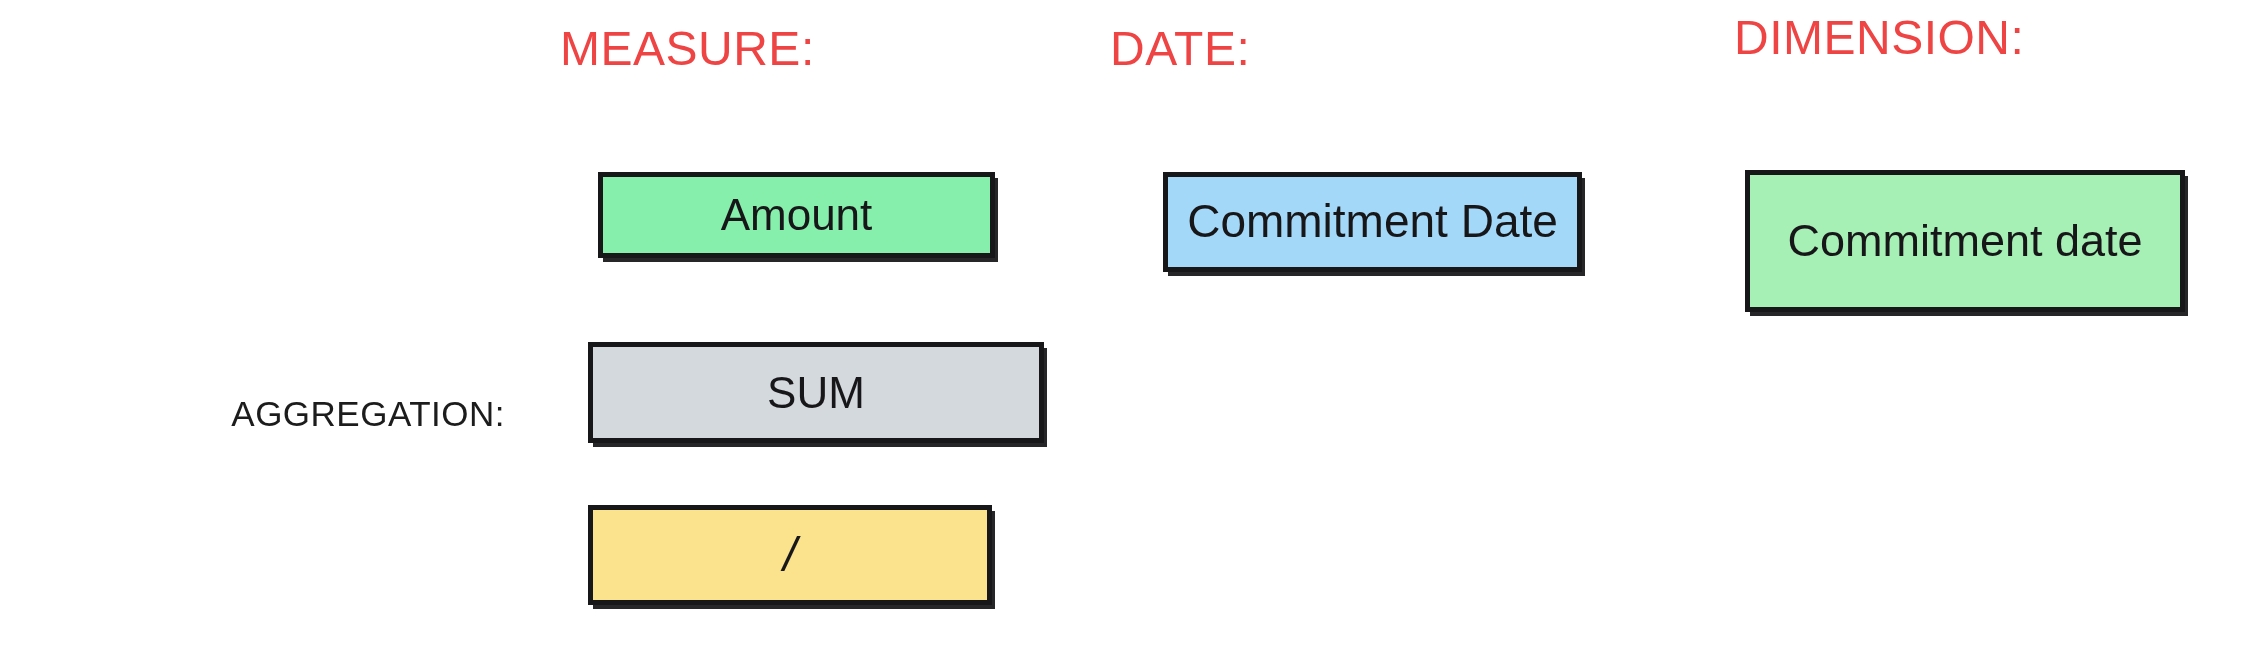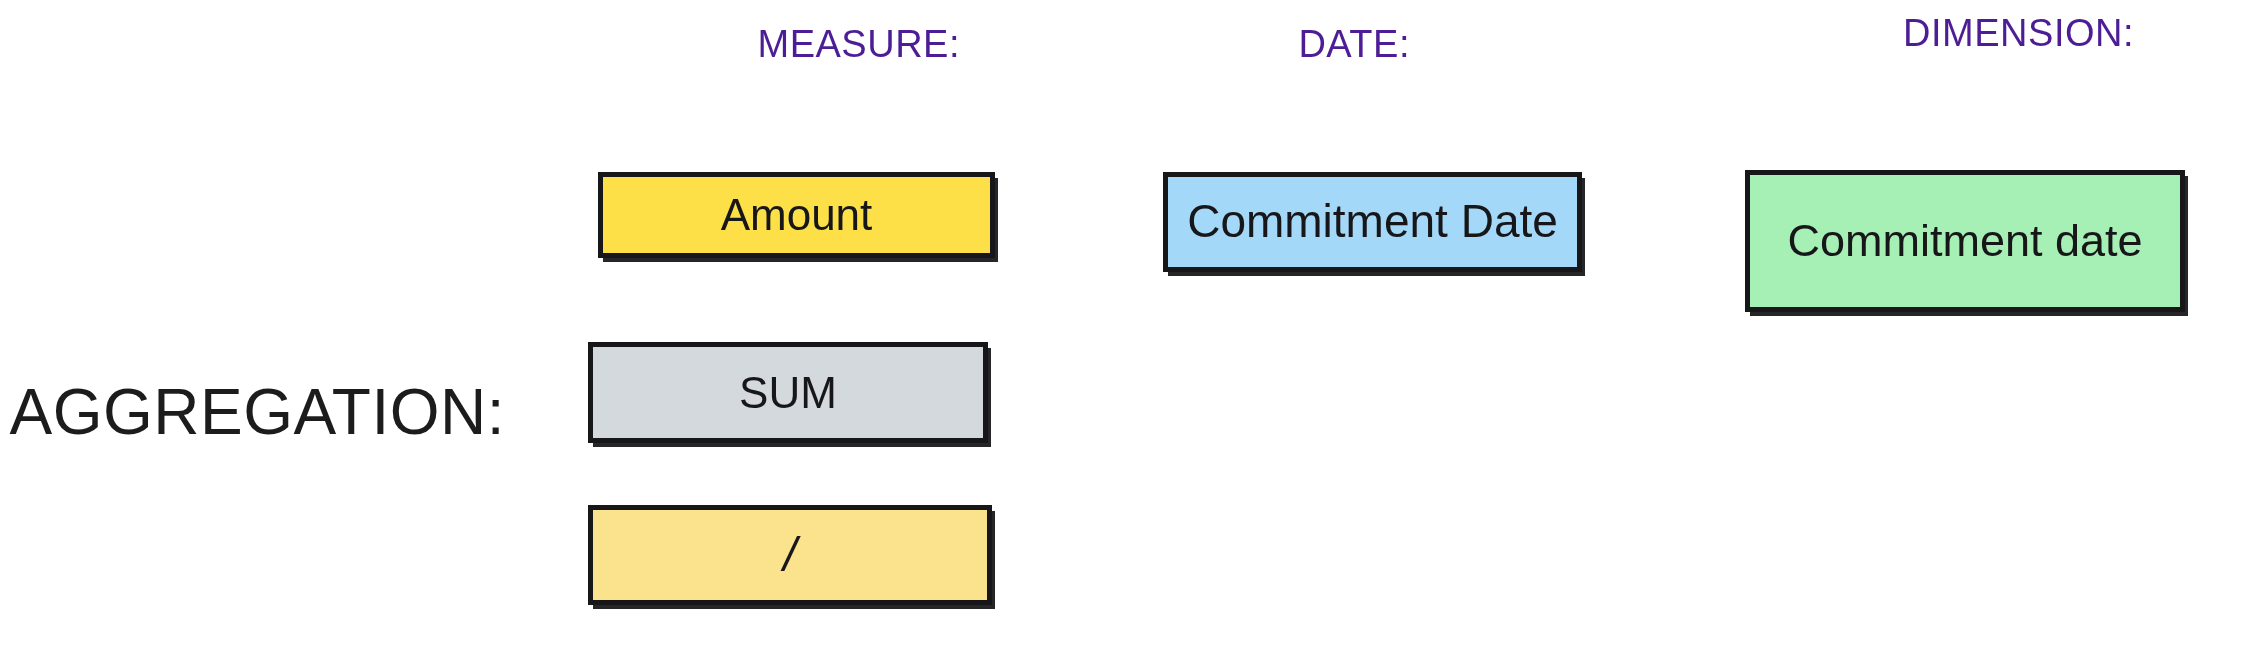--- a/index.html
+++ b/index.html
@@ -12,59 +12,60 @@
   }
   #canvas {
     position: relative;
     width: 2258px;
     height: 672px;
     background: #ffffff;
     overflow: hidden;
   }
   .hdr {
     position: absolute;
-    color: #4c1d95;
-    font-size: 38px;
+    color: #ef4444;
+    font-size: 48px;
+    line-height: 1;
+    font-weight: 400;
+    letter-spacing: 0.5px;
+    white-space: nowrap;
+    text-align: left;
+  }
+  .rowlabel {
+    position: absolute;
+    color: #1c1c1c;
+    font-size: 35px;
     line-height: 1;
     font-weight: 400;
     letter-spacing: 0.5px;
     white-space: nowrap;
     text-align: right;
-  }
-  .rowlabel {
-    position: absolute;
-    color: #1c1c1c;
-    font-size: 64px;
-    line-height: 1;
-    font-weight: 400;
-    letter-spacing: 0.5px;
-    white-space: nowrap;
-    text-align: right;
+    margin-top: 16px;
   }
   .box {
     position: absolute;
     box-sizing: border-box;
     border: 5px solid #17171a;
     display: flex;
     align-items: center;
     justify-content: center;
     color: #17171a;
     font-size: 44px;
     line-height: 1.12;
     text-align: center;
     box-shadow: 4px 5px 0 -1px rgba(20,20,22,0.92);
   }
   .box .txt { display: block; padding: 0 6px; }
 
-  #box-measure  { left: 598px;  top: 172px; width: 397px; height: 86px;  background: #fde047; }
+  #box-measure  { left: 598px;  top: 172px; width: 397px; height: 86px;  background: #86efac; }
   #box-date     { left: 1163px; top: 172px; width: 419px; height: 100px; background: #a4d8f8;
                   font-size: 46px; }
   #box-dimension{ left: 1745px; top: 170px; width: 440px; height: 142px; background: #a6efb5;
                   font-size: 45px; }
-  #box-aggregation { left: 588px; top: 342px; width: 400px; height: 101px; background: #d4d9de; }
+  #box-aggregation { left: 588px; top: 342px; width: 456px; height: 101px; background: #d4d9de; }
   #box-filters  { left: 588px;  top: 505px; width: 404px; height: 100px; background: #fbe38e;
                   font-size: 48px; font-style: italic; }
 
   #hdr-measure   { left: 560px;  top: 25px;  width: 400px; }
   #hdr-date      { left: 1110px; top: 25px;  width: 300px; }
   #hdr-dimension { left: 1734px; top: 14px;  width: 400px; }
 
   #lbl-aggregation { left: 0px;   top: 380px; width: 505px; }
   #lbl-filters     { left: 0px;   top: 527px; width: 505px; }
 </style>

